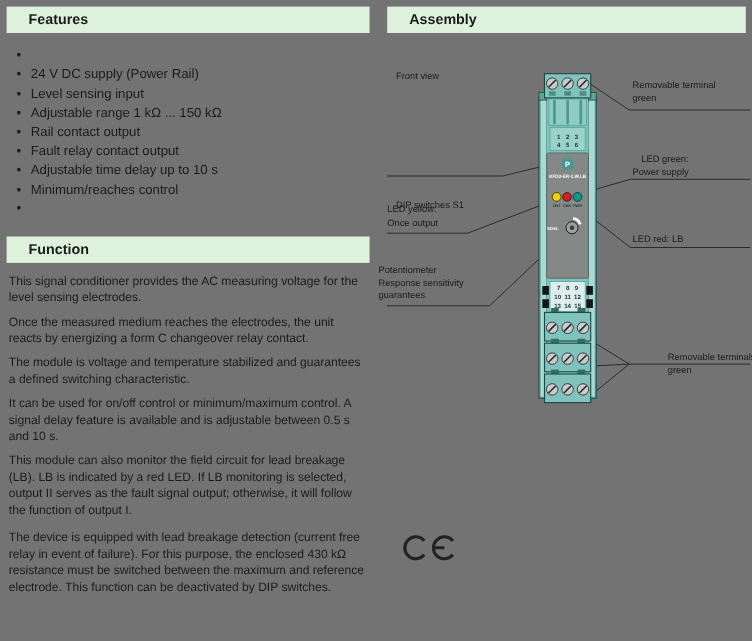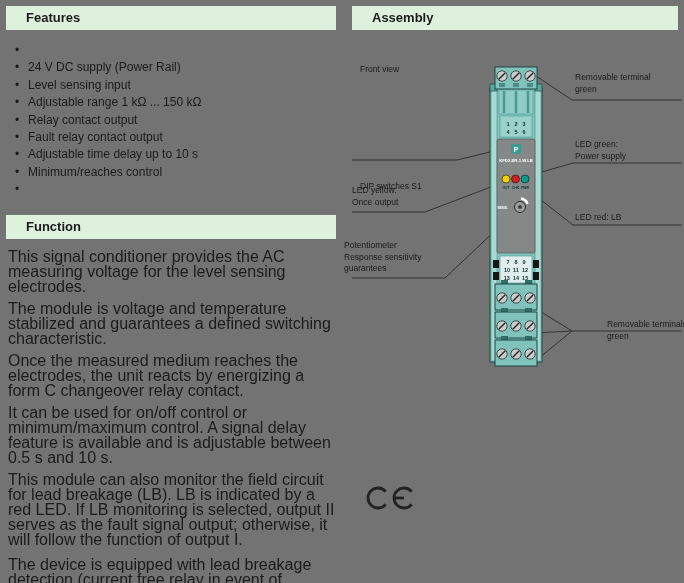--- a/index.html
+++ b/index.html
@@ -6,33 +6,33 @@
   .page{position:relative;width:684px;height:583px;background:#737373;overflow:hidden;
         font-family:"Liberation Sans","DejaVu Sans",sans-serif;color:#1b1b1b;}
   .col-left{position:absolute;left:6px;top:6px;width:330px;}
   .col-right{position:absolute;left:352px;top:6px;width:326px;}
   .hbar{background:#ddf1dd;height:24px;line-height:24px;font-weight:bold;font-size:13px;
         padding-left:20px;box-sizing:border-box;}
   .feat-list{margin-top:12px;margin-left:9px;}
   .feat-item{display:flex;line-height:17.4px;font-size:12px;}
   .feat-item .bullet{width:13px;flex:none;}
   .body-copy{margin-top:10px;margin-left:2px;margin-right:0;}
-  .body-copy p{margin:0 0 7px 0;font-size:16px;line-height:15px;}
+  .body-copy p{margin:0 0 7px 0;font-size:11px;line-height:15px;}
   .fbar2{margin-top:16px;}
   
   .figure{position:absolute;left:344px;top:44px;width:340px;height:480px;}
   .figure svg{position:absolute;left:0;top:0;}
   .fig-label{position:absolute;font-size:8.5px;line-height:11.5px;color:#1b1b1b;white-space:nowrap;}
   .fig-label.bold{font-weight:normal;}
   .lab-frontview{left:16px;top:20px;}
   .lab-dip{left:16px;top:102px;margin-top:35px;}
   .lab-ledyellow{left:8px;top:141px;}
   .lab-pot{left:0;top:196px;}
   .lab-remtop{left:231px;top:28px;}
-  .lab-ledgreen{left:231px;top:95px;}
+  .lab-ledgreen{left:231px;top:95px;text-align:right;}
   .lab-ledred{left:231px;top:168px;}
   .lab-rembot{left:231px;top:275px;margin-left:32px;}
 </style>
 </head>
 <body>
 
 <div class="page">
 
   <div class="col-left">
     <div class="hbar">
@@ -49,21 +49,21 @@
       <div class="feat-item">
           <span class="bullet">•</span>
           <span>Level sensing input</span>
         </div>
       <div class="feat-item">
           <span class="bullet">•</span>
           <span>Adjustable range 1 kΩ ... 150 kΩ</span>
         </div>
       <div class="feat-item">
           <span class="bullet">•</span>
-          <span>Relay contact output</span>
+          <span>Rail contact output</span>
         </div>
       <div class="feat-item">
           <span class="bullet">•</span>
           <span>Fault relay contact output</span>
         </div>
       <div class="feat-item">
           <span class="bullet">•</span>
           <span>Adjustable time delay up to 10 s</span>
         </div>
       <div class="feat-item">
@@ -73,22 +73,22 @@
       <div class="feat-item">
           <span class="bullet">•</span>
         </div>
     </div>
 
     <div class="hbar fbar2">
       <span>Function</span>
     </div>
     <div class="body-copy">
       <p>This signal conditioner provides the AC measuring voltage for the level sensing electrodes.</p>
+      <p>Once the measured medium reaches the electrodes, the unit reacts by energizing a form C changeover relay contact.</p>
       <p>The module is voltage and temperature stabilized and guarantees a defined switching characteristic.</p>
-      <p>Once the measured medium reaches the electrodes, the unit reacts by energizing a form C changeover relay contact.</p>
       <p>It can be used for on/off control or minimum/maximum control. A signal delay feature is available and is adjustable between 0.5 s and 10 s.</p>
       <p>This module can also monitor the field circuit for lead breakage (LB). LB is indicated by a red LED. If LB monitoring is selected, output II serves as the fault signal output; otherwise, it will follow the function of output I.</p>
     </div>
 
     <div class="body-copy">
       <p>The device is equipped with lead breakage detection (current free relay in event of failure). For this purpose, the enclosed 430 kΩ resistance must be switched between the maximum and reference electrode. This function can be deactivated by DIP switches.</p>
     </div>
   </div>
 
   <div class="col-right">

